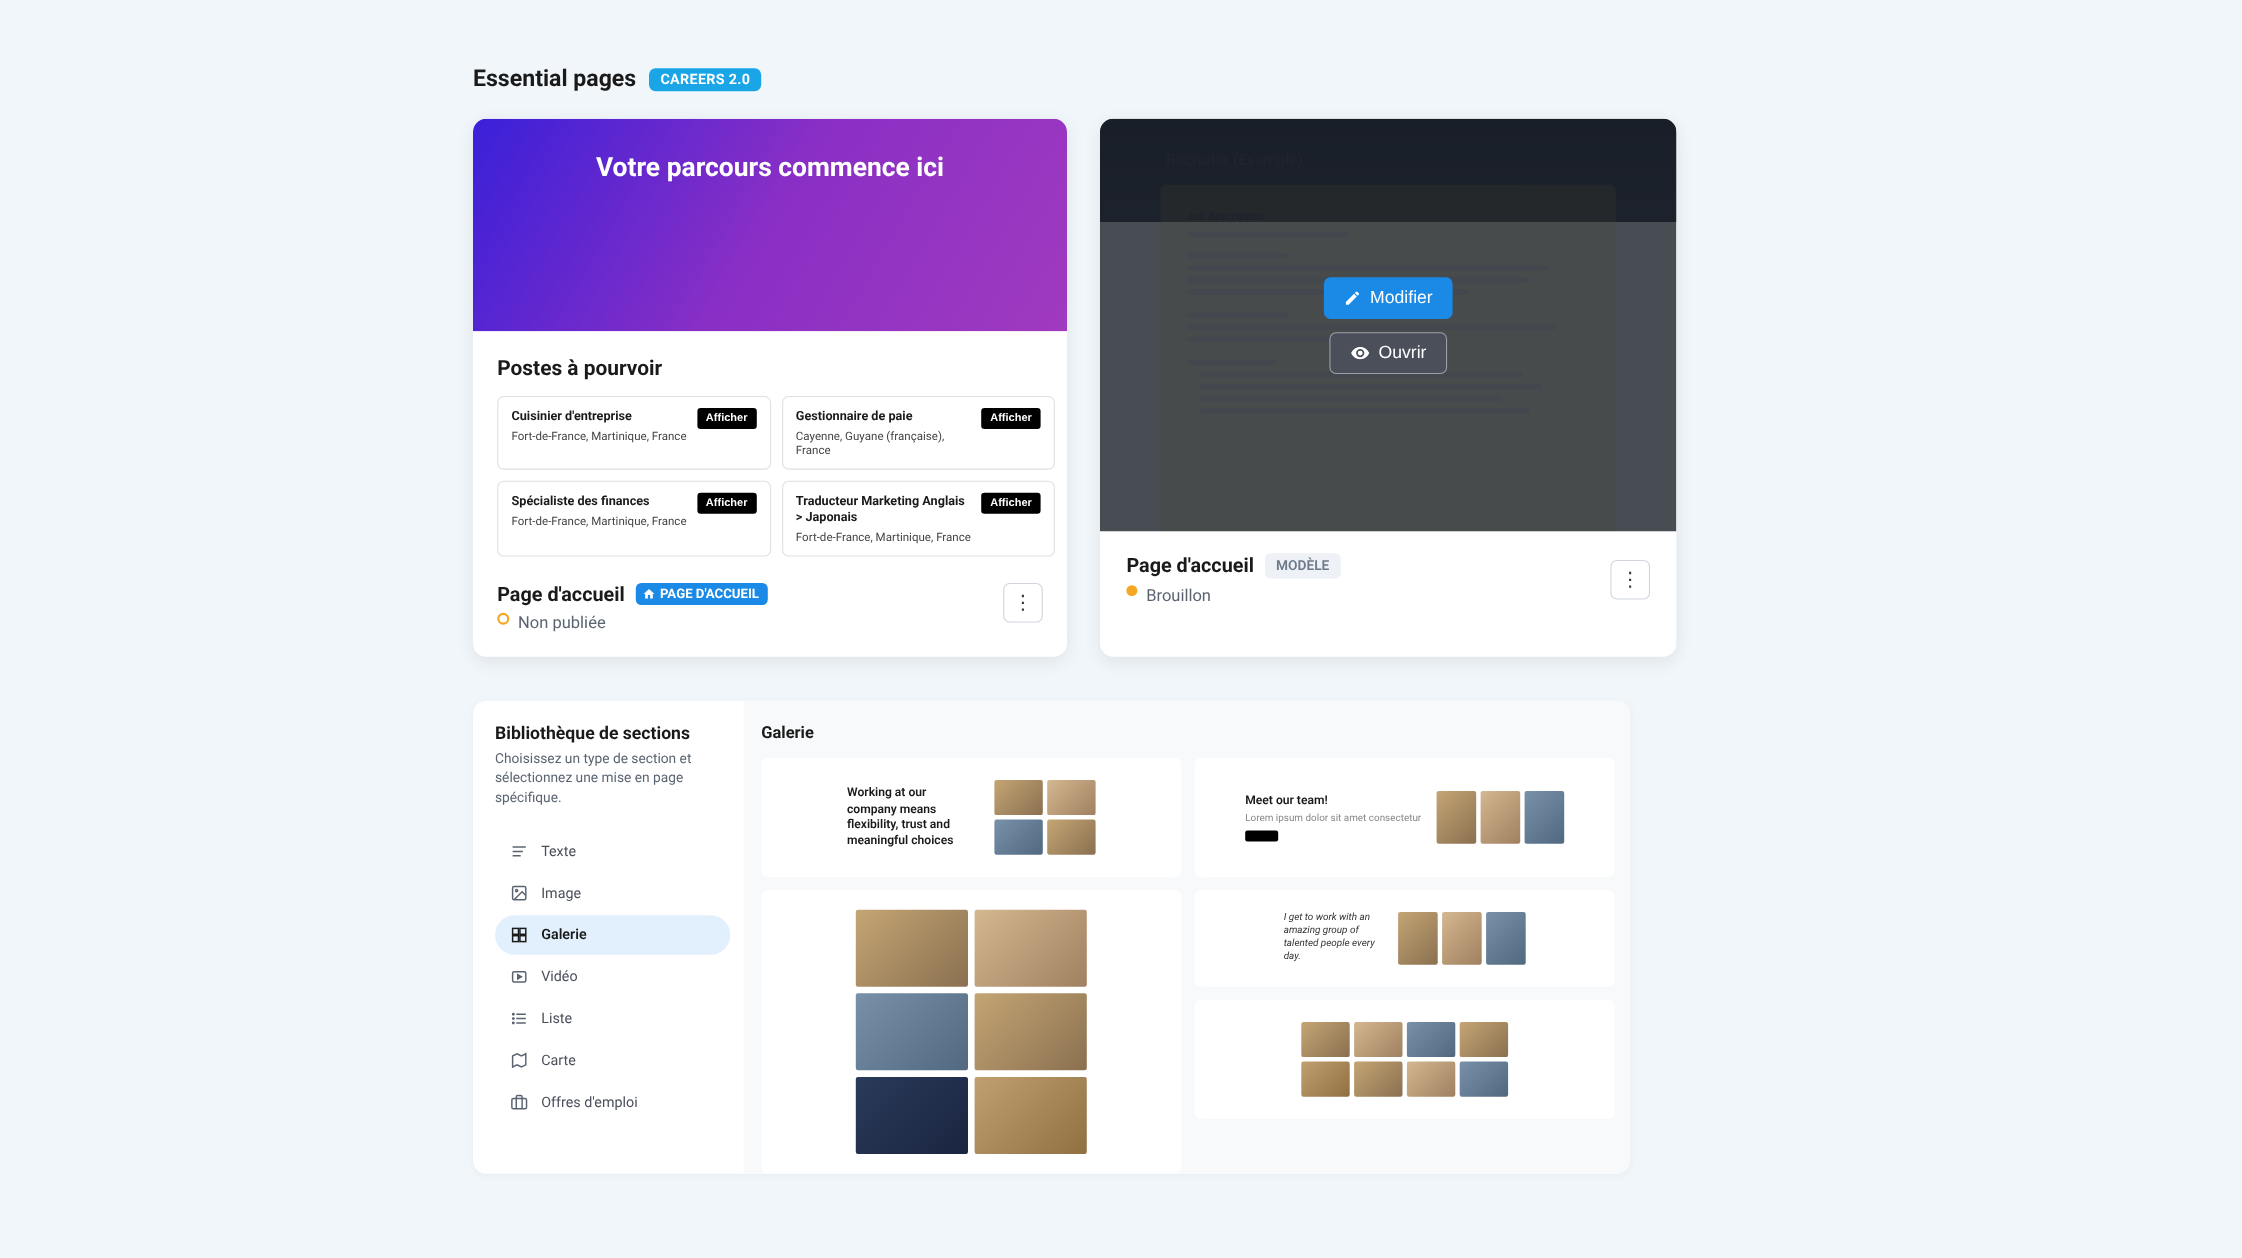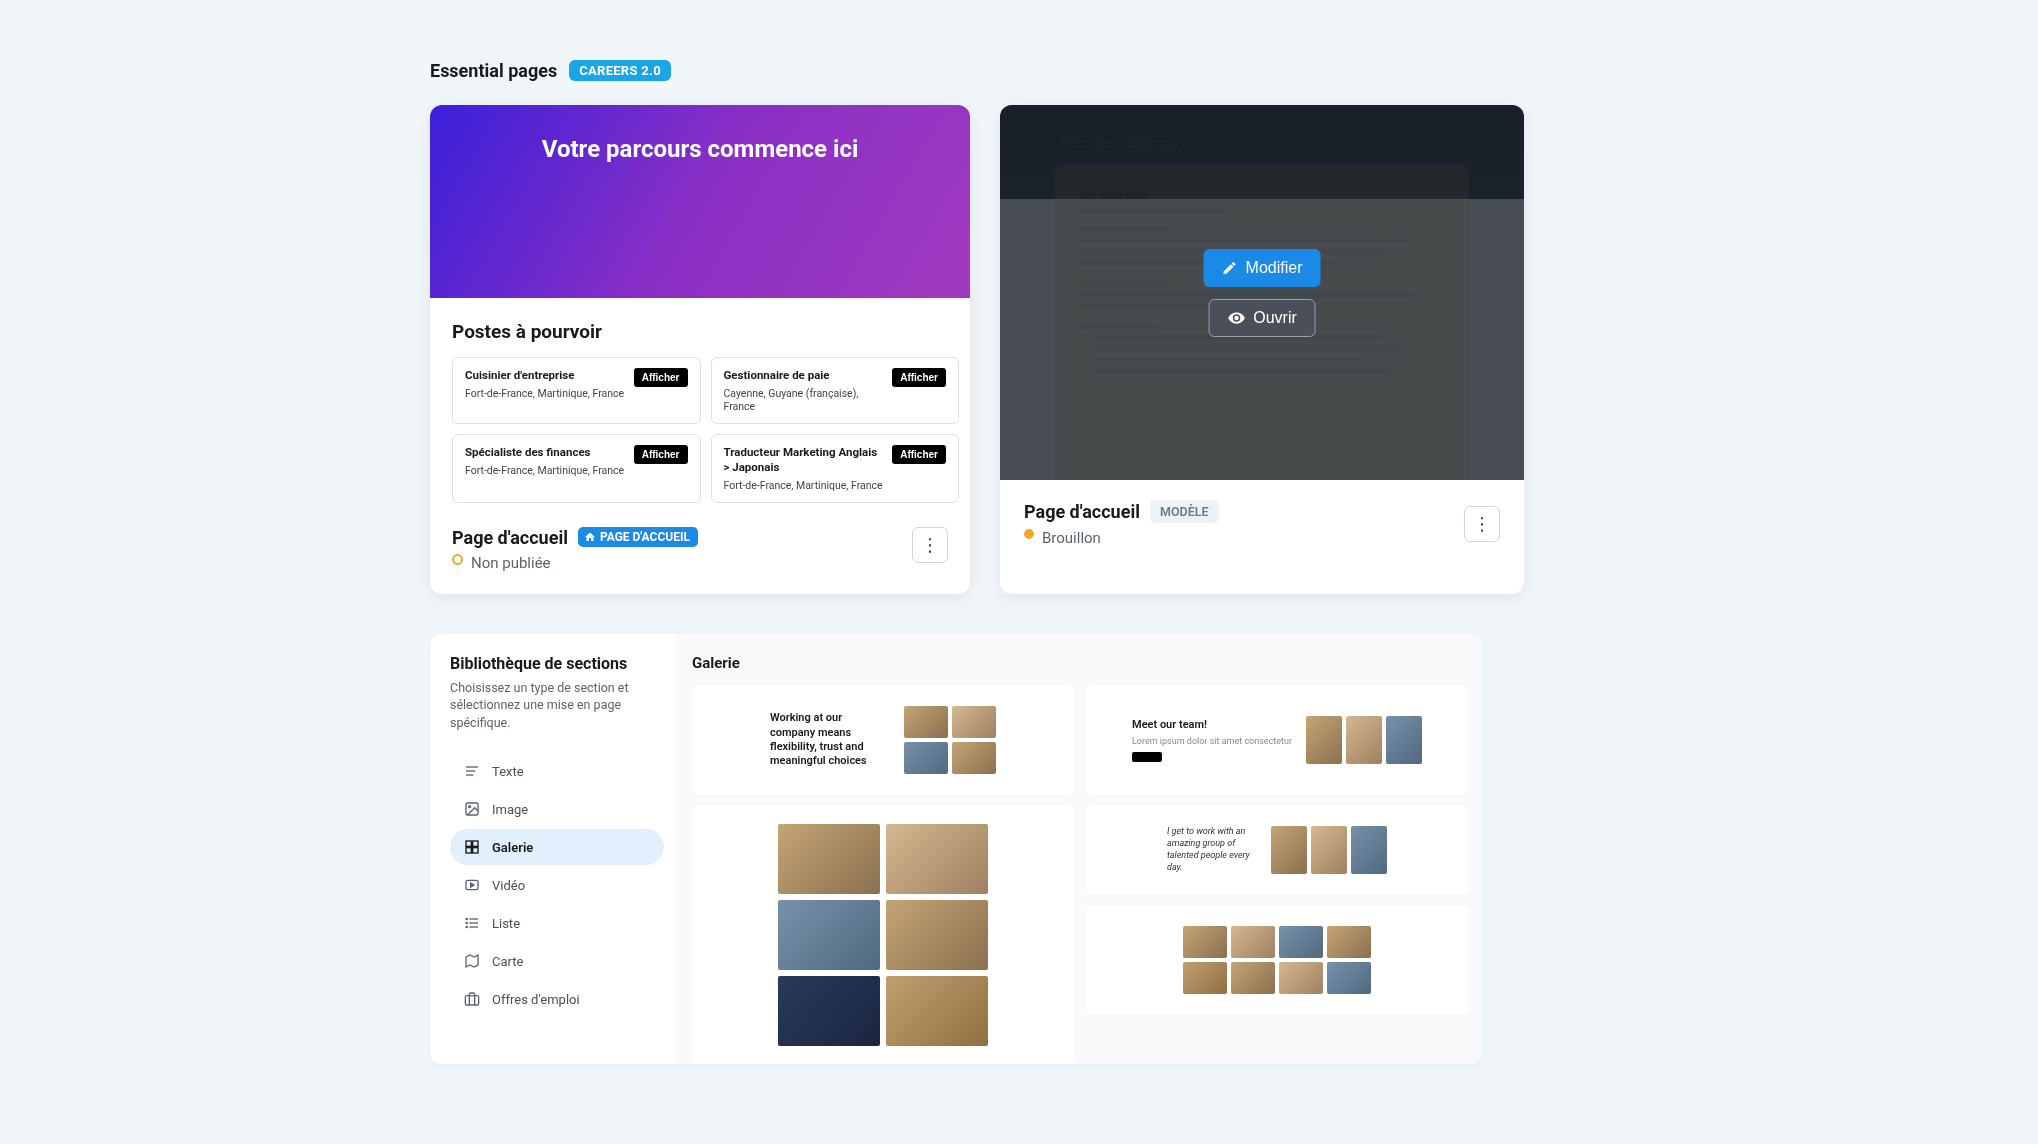--- a/index.html
+++ b/index.html
@@ -1,19 +1,19 @@
 <!DOCTYPE html>
 <html><head>
 <meta charset="utf-8">
 <style>
 * { box-sizing: border-box; margin: 0; padding: 0; }
 body { font-family: -apple-system, BlinkMacSystemFont, "Segoe UI", Roboto, sans-serif; background: #f1f6fb; width: 2038px; height: 1144px; overflow: hidden; color: #1a1a1a; }
 .container { padding: 60px 0 0 430px; }
 .header { display: flex; align-items: center; gap: 12px; margin-bottom: 24px; }
-.header-title { font-size: 18px; font-weight: 700; color: #1a1a1a; }
+.header-title { font-size: 21px; font-weight: 700; color: #1a1a1a; }
 .badge-careers { background: #19a5e6; color: #fff; font-size: 13px; font-weight: 700; padding: 3px 10px; border-radius: 6px; letter-spacing: 0.3px; }
 .cards-row { display: flex; gap: 30px; margin-bottom: 40px; }
 .card { background: #fff; border-radius: 12px; overflow: hidden; box-shadow: 0 4px 16px rgba(0,0,0,0.08); }
 .card-left { width: 540px; }
 .card-right { width: 524px; position: relative; }
 .hero { height: 193px; background: linear-gradient(120deg, #3a20d9 0%, #8a2fc5 50%, #a03abf 100%); display: flex; align-items: flex-start; justify-content: center; padding-top: 30px; }
 .hero-text { color: #fff; font-size: 24px; font-weight: 700; }
 .jobs-section { padding: 22px 11px 8px 22px; }
 .jobs-title { font-size: 19px; font-weight: 700; margin-bottom: 14px; }
 .jobs-grid { display: grid; grid-template-columns: 1fr 1fr; gap: 10px; }

